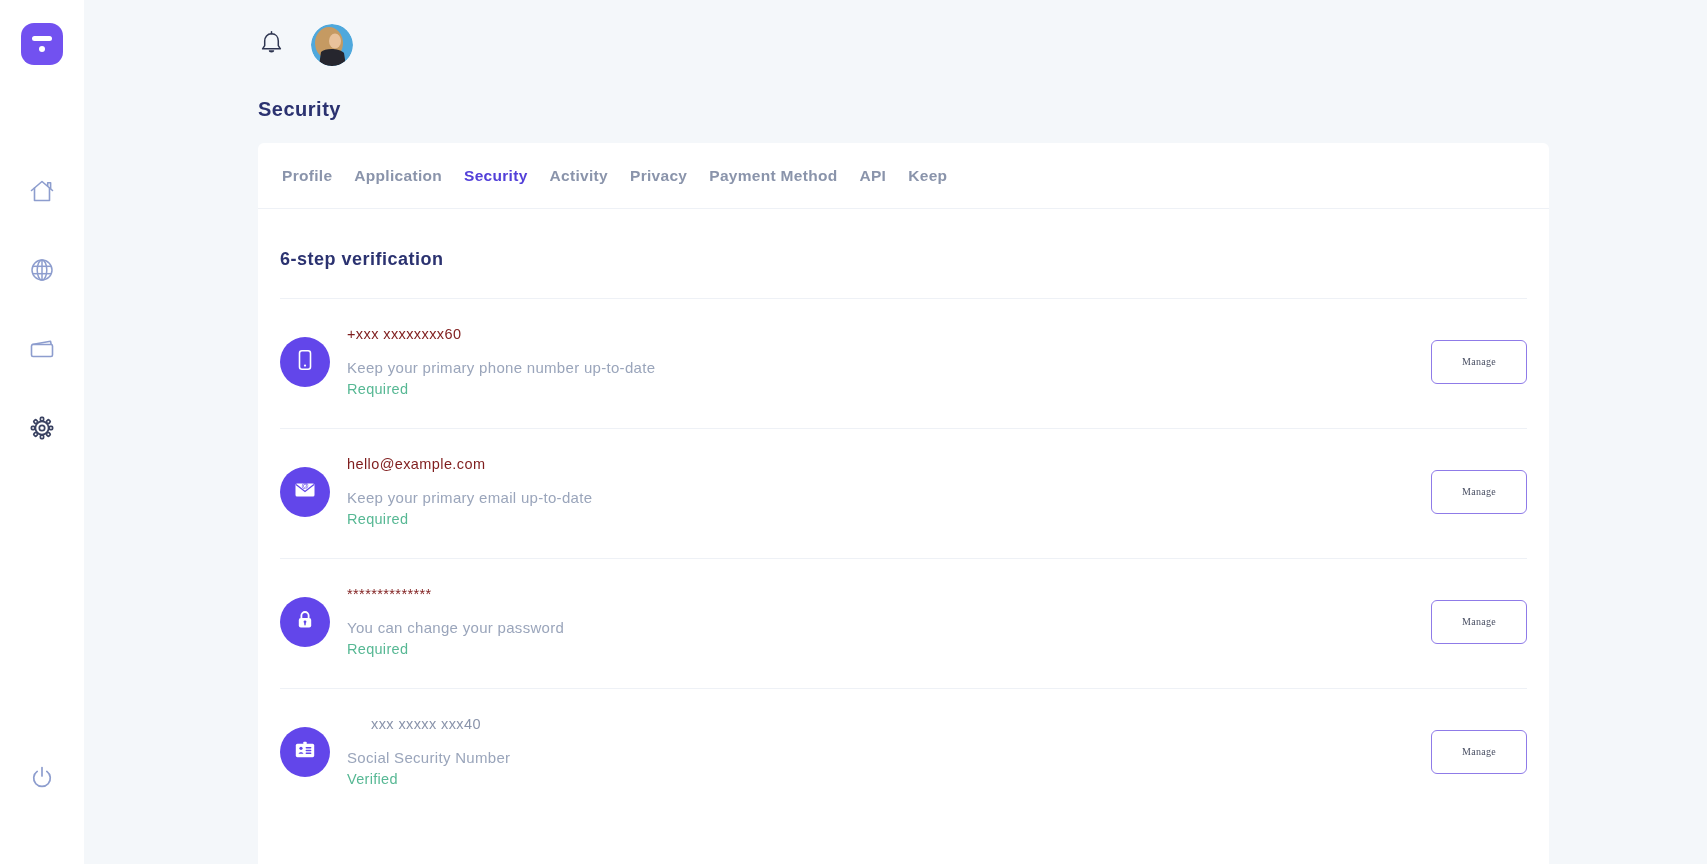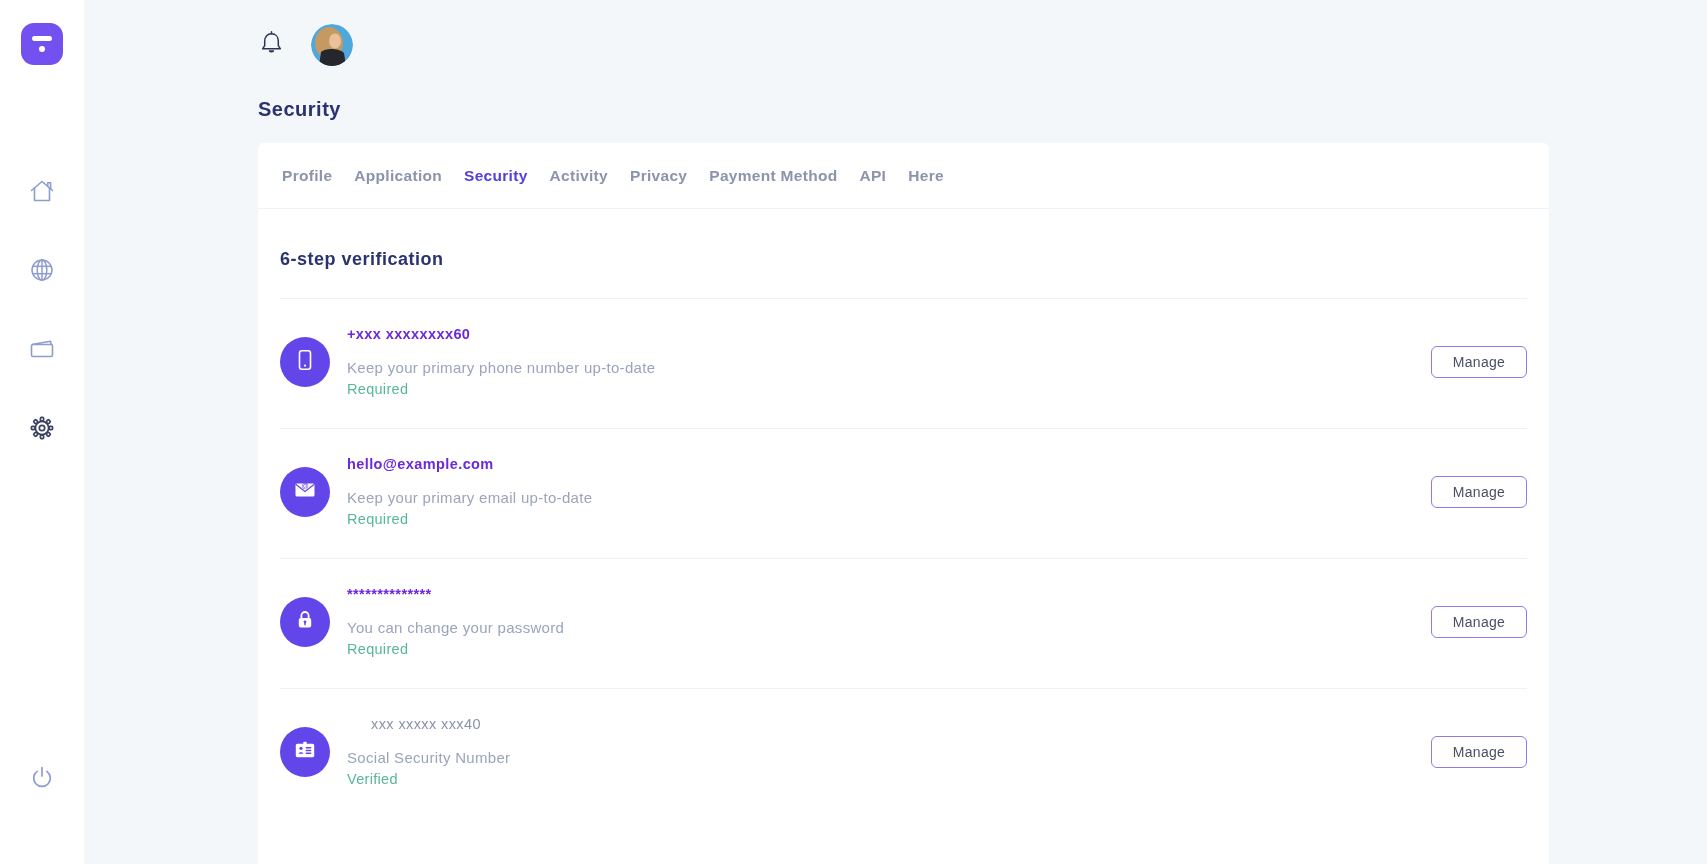--- a/index.html
+++ b/index.html
@@ -48,28 +48,28 @@
   .tab.active { color: #5340d9; }
   .card-body { padding: 0 22px; }
   .section-title { font-size: 18px; font-weight: bold; letter-spacing: .5px; color: #2b3270; padding: 40px 0 28px; }
   .section:nth-child(2) .section-title { padding-top: 58px; }
   .item { display: flex; align-items: center; border-top: 1px solid #eef1f6; padding: 27px 0 31px; }
   .item-icon {
     width: 50px; height: 50px; border-radius: 50%; background: #6246ea;
     display: flex; align-items: center; justify-content: center; flex: none;
   }
   .item-text { margin-left: 17px; }
-  .item-title { font-size: 14.5px; font-weight: bold; letter-spacing: .4px; color: #6d28d9; }
+  .item-title { font-size: 14.5px; font-weight: normal; letter-spacing: .4px; color: #7f1d1d; }
   .item-title.muted { color: #8a94ab; font-weight: normal; margin-left: 24px; }
   .item-sub { font-size: 15px; letter-spacing: .3px; color: #9aa5bb; margin-top: 17px; }
   .item-status { font-size: 14.5px; letter-spacing: .3px; color: #57b894; margin-top: 5px; }
   .manage-btn {
-    margin-left: auto; width: 96px; height: 32px; background: #fff;
-    border: 1px solid #8f7be8; border-radius: 6px; font-size: 14px; letter-spacing: .3px;
-    color: #4a5064; cursor: pointer; font-family: Liberation Sans, sans-serif;
+    margin-left: auto; width: 96px; height: 44px; background: #fff;
+    border: 1px solid #8f7be8; border-radius: 6px; font-size: 10px; letter-spacing: .3px;
+    color: #4a5064; cursor: pointer; font-family: Liberation Serif, serif;
   }
 </style>
 </head>
 <body>
 
 <aside class="sidebar">
   <div class="logo">
     <span class="bar"></span>
       <span class="dot"></span>
   </div>
@@ -171,21 +171,21 @@
   <div class="tab active">Security</div>
 
   <div class="tab">Activity</div>
 
   <div class="tab">Privacy</div>
 
   <div class="tab">Payment Method</div>
 
   <div class="tab">API</div>
 
-  <div class="tab">Here</div>
+  <div class="tab">Keep</div>
 </div>
     <div class="card-body">
   <div class="section">
     <div class="section-title">6-step verification</div>
     <div class="items">
   <div class="item">
     <div class="item-icon">
       <span class="ic">
         <svg width="26" height="26" viewBox="0 0 26 26" fill="none">
           <rect x="7.5" y="3.8" width="11" height="18.4" rx="2.4" stroke="#ffffff" stroke-width="1.6"></rect>

